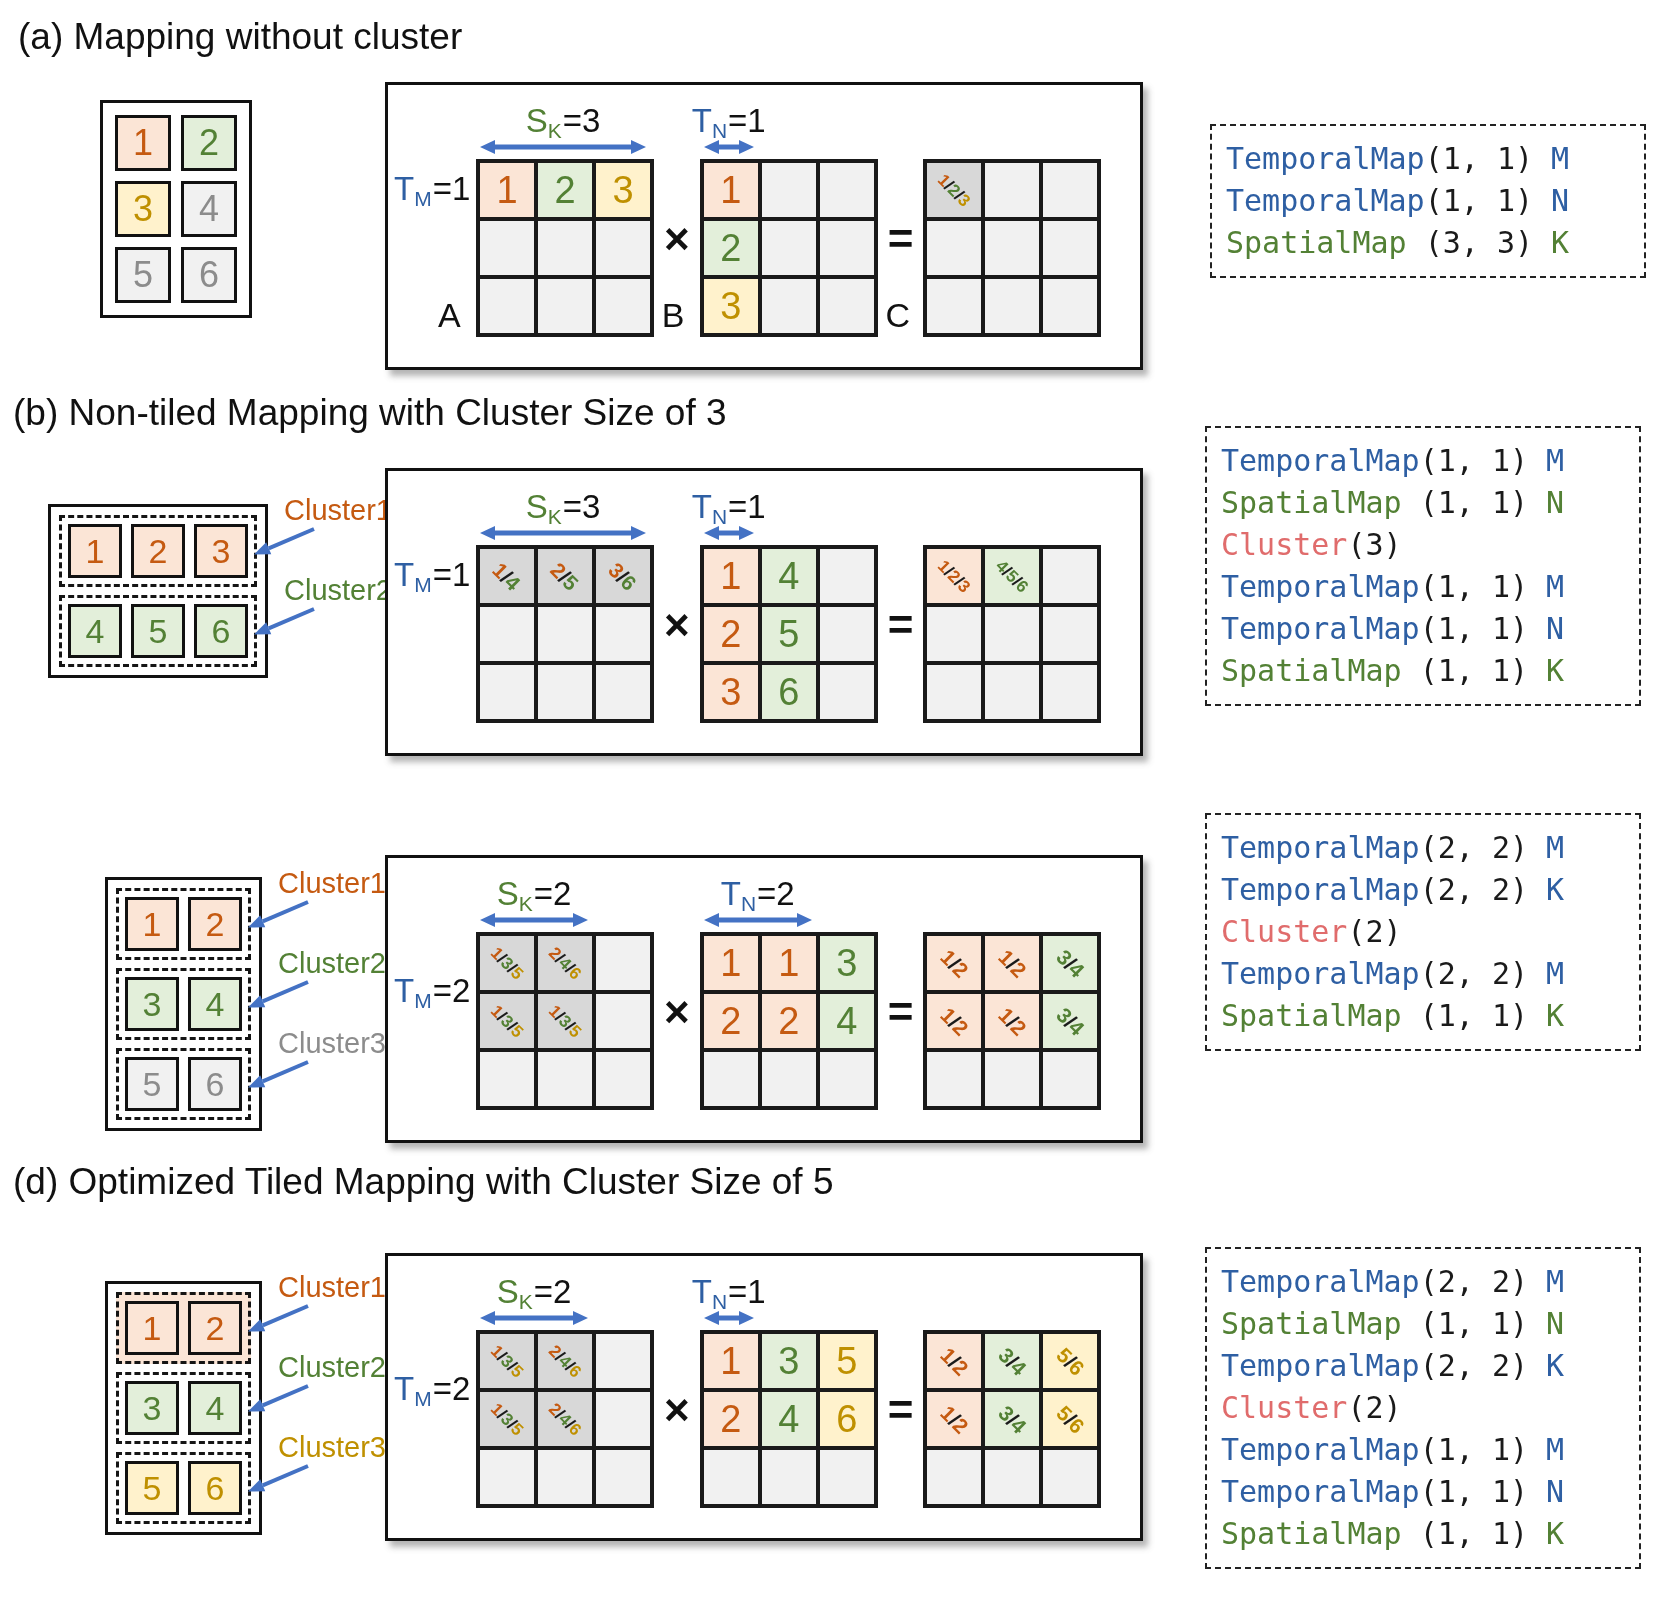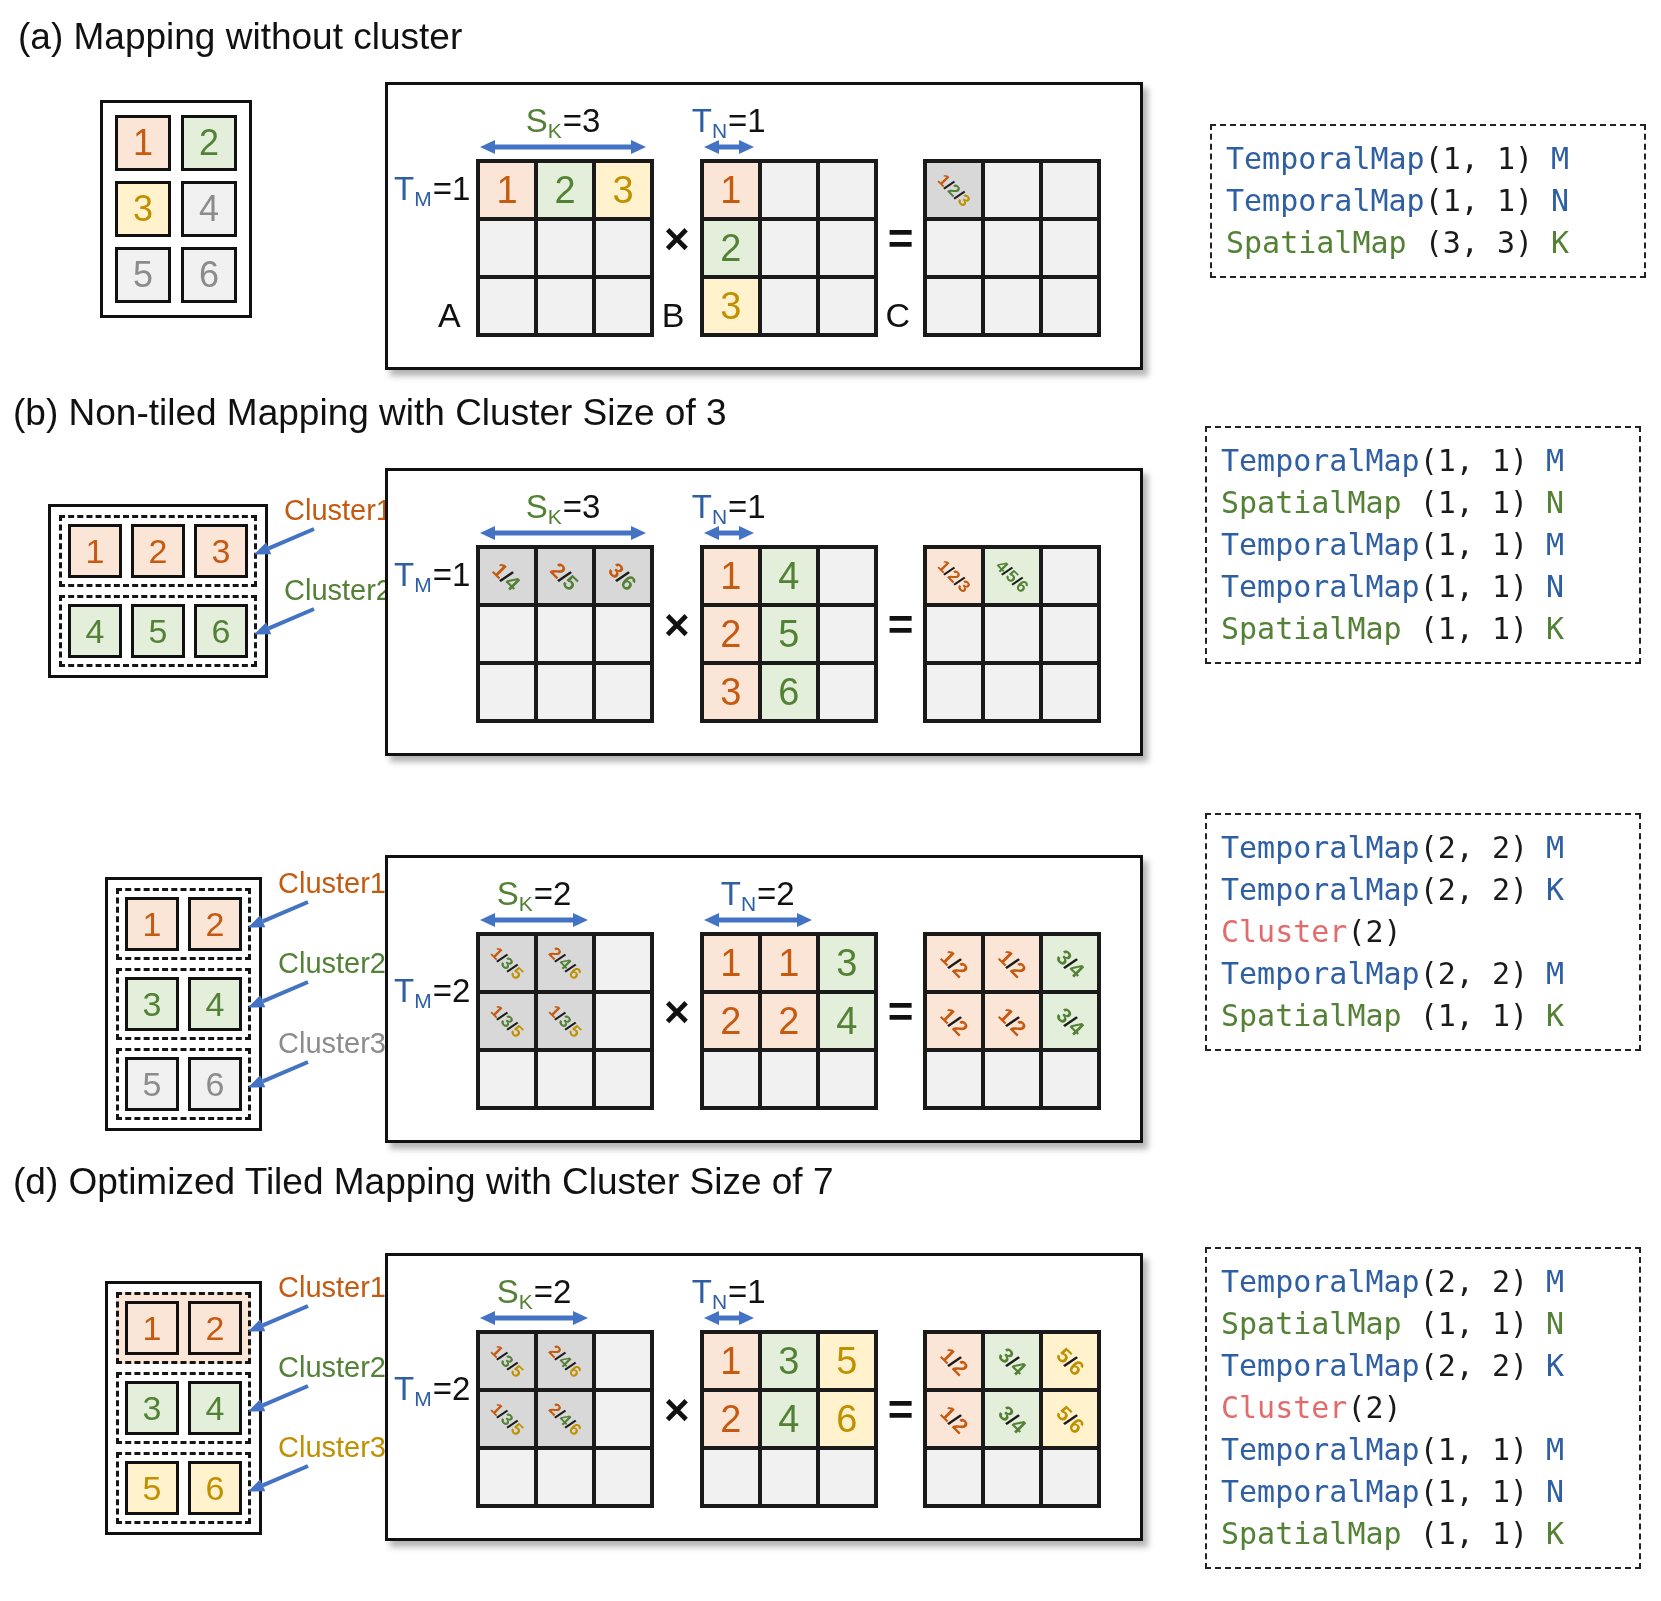--- a/index.html
+++ b/index.html
@@ -300,20 +300,21 @@
                 <div class="mcell" style="background: rgb(241, 241, 241);"></div>
                 <div class="mcell" style="background: rgb(241, 241, 241);"></div>
               </div>
             </div>
           </div>
         </div>
       </div>
       <div class="code-box" style="position: absolute; left: 1205px; top: 46px;">
         <div class="code-line"><span class="seg" style="color: rgb(46, 95, 163);">TemporalMap</span><span class="seg" style="color: rgb(26, 26, 26);">(1, 1)</span><span class="seg" style="color: rgb(46, 95, 163);"> M</span></div>
         <div class="code-line"><span class="seg" style="color: rgb(83, 129, 53);">SpatialMap </span><span class="seg" style="color: rgb(26, 26, 26);">(1, 1)</span><span class="seg" style="color: rgb(83, 129, 53);"> N</span></div>
+        <div class="code-line"><span class="seg" style="color: rgb(224, 108, 108);">Cluster</span><span class="seg" style="color: rgb(26, 26, 26);">(3)</span></div>
         <div class="code-line"><span class="seg" style="color: rgb(46, 95, 163);">TemporalMap</span><span class="seg" style="color: rgb(26, 26, 26);">(1, 1)</span><span class="seg" style="color: rgb(46, 95, 163);"> M</span></div>
         <div class="code-line"><span class="seg" style="color: rgb(46, 95, 163);">TemporalMap</span><span class="seg" style="color: rgb(26, 26, 26);">(1, 1)</span><span class="seg" style="color: rgb(46, 95, 163);"> N</span></div>
         <div class="code-line"><span class="seg" style="color: rgb(83, 129, 53);">SpatialMap </span><span class="seg" style="color: rgb(26, 26, 26);">(1, 1)</span><span class="seg" style="color: rgb(83, 129, 53);"> K</span></div>
       </div>
     </section>
     <section class="panel" style="top: 765px; height: 380px;">
       <div class="cluster-wrap" style="position: absolute; left: 105px; top: 112px;"><div class="cluster-box">
           <div class="cluster-group">
             <div class="ccell" style="background: rgb(251, 229, 214); color: rgb(197, 90, 17);">1</div>
             <div class="ccell" style="background: rgb(251, 229, 214); color: rgb(197, 90, 17);">2</div>
@@ -456,21 +457,21 @@
       </div>
       <div class="code-box" style="position: absolute; left: 1205px; top: 48px;">
         <div class="code-line"><span class="seg" style="color: rgb(46, 95, 163);">TemporalMap</span><span class="seg" style="color: rgb(26, 26, 26);">(2, 2)</span><span class="seg" style="color: rgb(46, 95, 163);"> M</span></div>
         <div class="code-line"><span class="seg" style="color: rgb(46, 95, 163);">TemporalMap</span><span class="seg" style="color: rgb(26, 26, 26);">(2, 2)</span><span class="seg" style="color: rgb(46, 95, 163);"> K</span></div>
         <div class="code-line"><span class="seg" style="color: rgb(224, 108, 108);">Cluster</span><span class="seg" style="color: rgb(26, 26, 26);">(2)</span></div>
         <div class="code-line"><span class="seg" style="color: rgb(46, 95, 163);">TemporalMap</span><span class="seg" style="color: rgb(26, 26, 26);">(2, 2)</span><span class="seg" style="color: rgb(46, 95, 163);"> M</span></div>
         <div class="code-line"><span class="seg" style="color: rgb(83, 129, 53);">SpatialMap </span><span class="seg" style="color: rgb(26, 26, 26);">(1, 1)</span><span class="seg" style="color: rgb(83, 129, 53);"> K</span></div>
       </div>
     </section>
     <section class="panel" style="top: 1145px; height: 456px;">
-      <div class="panel-title" style="position: absolute; left: 13px; top: 16px;">(d) Optimized Tiled Mapping with Cluster Size of 7</div>
+      <div class="panel-title" style="position: absolute; left: 13px; top: 16px;">(d) Optimized Tiled Mapping with Cluster Size of 5</div>
       <div class="cluster-wrap" style="position: absolute; left: 105px; top: 136px;"><div class="cluster-box">
           <div class="cluster-group" style="background: rgb(251, 229, 214);">
             <div class="ccell" style="background: rgb(251, 229, 214); color: rgb(197, 90, 17);">1</div>
             <div class="ccell" style="background: rgb(251, 229, 214); color: rgb(197, 90, 17);">2</div>
           </div>
           <div class="cluster-group">
             <div class="ccell" style="background: rgb(227, 239, 218); color: rgb(83, 129, 53);">3</div>
             <div class="ccell" style="background: rgb(227, 239, 218); color: rgb(83, 129, 53);">4</div>
           </div>
           <div class="cluster-group">

